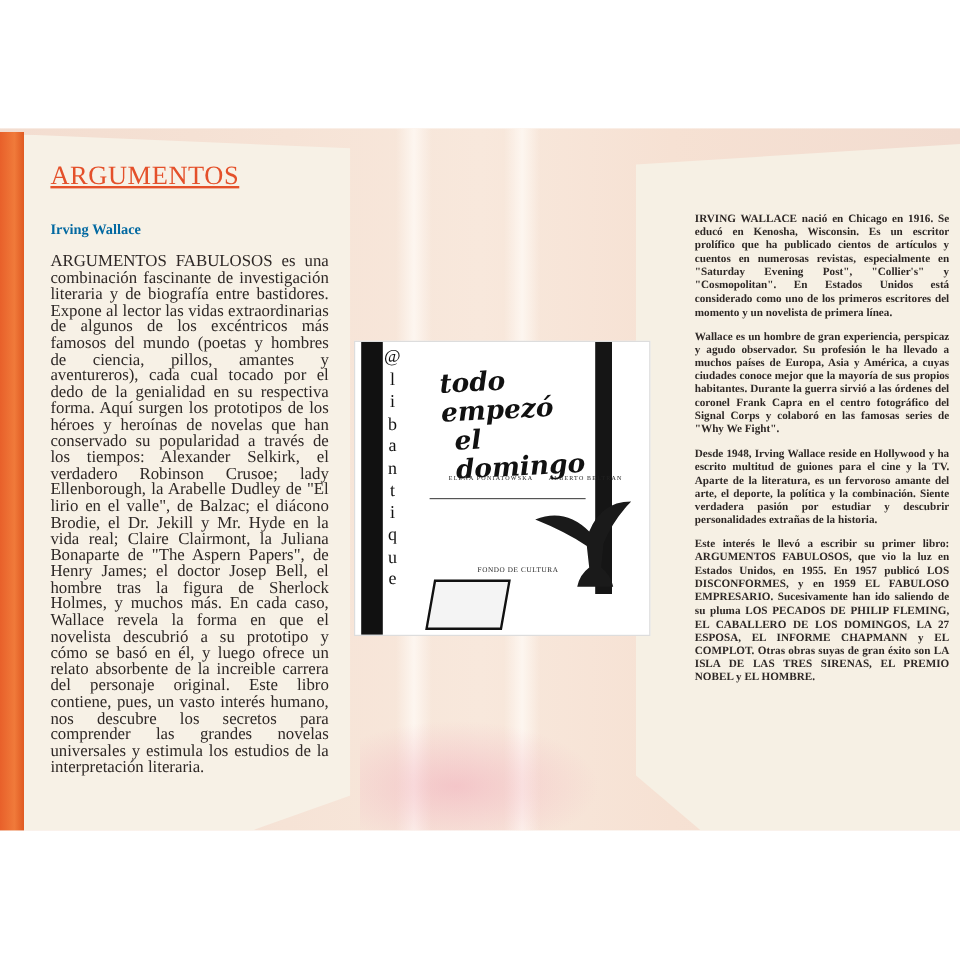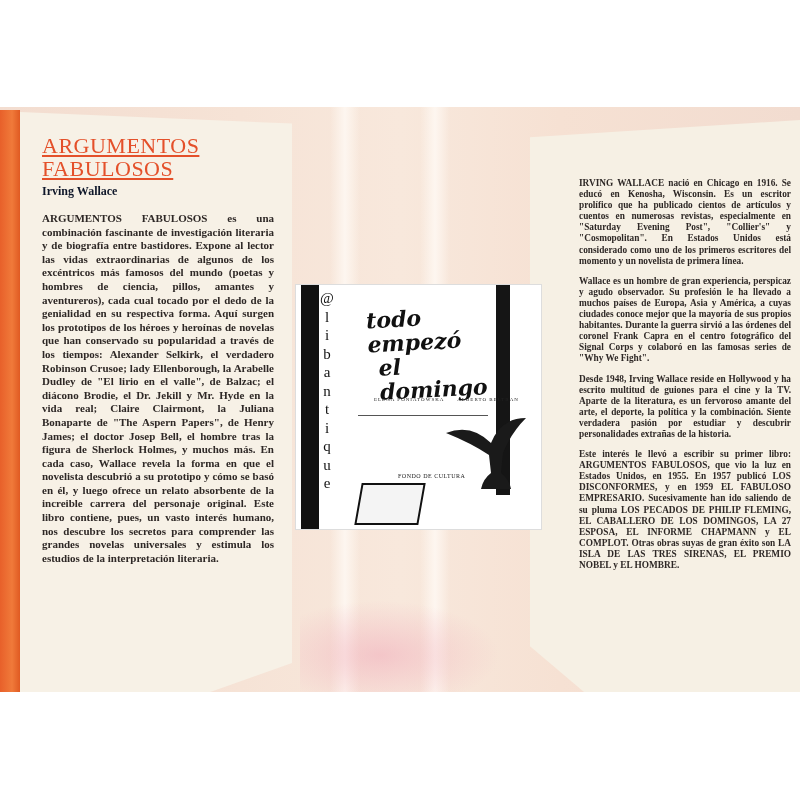--- a/index.html
+++ b/index.html
@@ -12,23 +12,23 @@
   .pink-stain { position:absolute; left:300px; top:600px; width:200px; height:92px;
                 background:radial-gradient(ellipse at 40% 60%, rgba(240,170,185,0.55), rgba(240,190,200,0) 70%); }
   .orange-edge { position:absolute; left:0; top:110px; width:20px; height:582px;
                  background:linear-gradient(90deg,#e8602a,#f07a3a 60%,#e05a22); }
   .left-flap { position:absolute; left:20px; top:112px; width:272px; height:580px;
                background:#f7f1e6; clip-path:polygon(0 0,100% 2%,100% 95%,70% 100%,0 100%); }
   .right-flap { position:absolute; left:530px; top:120px; width:270px; height:572px;
                 background:#f6f0e4; clip-path:polygon(0 3%,100% 0,100% 100%,20% 100%,0 92%); }
   .title { position:absolute; left:42px; top:134px; width:240px; color:#e4502a;
            font-size:22px; line-height:23px; letter-spacing:0.5px; font-weight:normal; margin:0;text-decoration:underline; }
-  .author { position:absolute; left:42px; top:184px; font-size:12px; font-weight:bold; color:#0f172a; }
-  .left-body { position:absolute; left:42px; top:212px; width:232px; font-size:11px; line-height:13.6px;
-               text-align:justify; font-weight:bold; color:#2e2826; }
+  .author { position:absolute; left:42px; top:184px; font-size:12px; font-weight:bold; color:#0369a1; }
+  .left-body { position:absolute; left:42px; top:212px; width:232px; font-size:14px; line-height:13.6px;
+               text-align:justify; font-weight:normal; color:#2e2826; }
   .right-body { position:absolute; left:579px; top:178px; width:212px; font-size:9.3px; line-height:11.1px;
                 text-align:justify; font-weight:bold; color:#2e2826; }
   .right-body p { margin:0 0 9px 0; }
   .photo { position:absolute; left:295px; top:284px; width:245px; height:244px; background:#fff;
            overflow:hidden; border:1px solid #ddd; }
   .photo .frame-left { position:absolute; left:5px; top:0; width:18px; height:244px; background:#111; }
   .photo .frame-right { position:absolute; left:200px; top:0; width:14px; height:210px; background:#151515; }
   .photo .watermark { position:absolute; left:22px; top:4px; width:18px; font-family:"Liberation Serif",serif;
                       font-size:15px; line-height:18.5px; text-align:center; color:#111; }
   .photo .book-title { position:absolute; left:72px; top:20px; width:130px; font-family:"DejaVu Serif",serif;
@@ -46,21 +46,20 @@
 
 <div class="jacket"></div>
 <div class="spine-fold" style="left:330px"></div>
 <div class="spine-fold" style="left:420px"></div>
 <div class="pink-stain"></div>
 <div class="orange-edge"></div>
 
 <div class="left-flap"></div>
 <h1 class="title">
   <span>ARGUMENTOS</span><br>
-  <span>FABULOSOS</span>
 </h1>
 <div class="author">Irving Wallace</div>
 <div class="left-body">ARGUMENTOS FABULOSOS es una combinación fascinante de investigación literaria y de biografía entre bastidores. Expone al lector las vidas extraordinarias de algunos de los excéntricos más famosos del mundo (poetas y hombres de ciencia, pillos, amantes y aventureros), cada cual tocado por el dedo de la genialidad en su respectiva forma. Aquí surgen los prototipos de los héroes y heroínas de novelas que han conservado su popularidad a través de los tiempos: Alexander Selkirk, el verdadero Robinson Crusoe; lady Ellenborough, la Arabelle Dudley de "El lirio en el valle", de Balzac; el diácono Brodie, el Dr. Jekill y Mr. Hyde en la vida real; Claire Clairmont, la Juliana Bonaparte de "The Aspern Papers", de Henry James; el doctor Josep Bell, el hombre tras la figura de Sherlock Holmes, y muchos más. En cada caso, Wallace revela la forma en que el novelista descubrió a su prototipo y cómo se basó en él, y luego ofrece un relato absorbente de la increible carrera del personaje original. Este libro contiene, pues, un vasto interés humano, nos descubre los secretos para comprender las grandes novelas universales y estimula los estudios de la interpretación literaria.</div>
 
 <div class="right-flap"></div>
 <div class="right-body">
   <p>IRVING WALLACE nació en Chicago en 1916. Se educó en Kenosha, Wisconsin. Es un escritor prolífico que ha publicado cientos de artículos y cuentos en numerosas revistas, especialmente en "Saturday Evening Post", "Collier's" y "Cosmopolitan". En Estados Unidos está considerado como uno de los primeros escritores del momento y un novelista de primera línea.</p>
   <p>Wallace es un hombre de gran experiencia, perspicaz y agudo observador. Su profesión le ha llevado a muchos países de Europa, Asia y América, a cuyas ciudades conoce mejor que la mayoría de sus propios habitantes. Durante la guerra sirvió a las órdenes del coronel Frank Capra en el centro fotográfico del Signal Corps y colaboró en las famosas series de "Why We Fight".</p>
   <p>Desde 1948, Irving Wallace reside en Hollywood y ha escrito multitud de guiones para el cine y la TV. Aparte de la literatura, es un fervoroso amante del arte, el deporte, la política y la combinación. Siente verdadera pasión por estudiar y descubrir personalidades extrañas de la historia.</p>
   <p>Este interés le llevó a escribir su primer libro: ARGUMENTOS FABULOSOS, que vio la luz en Estados Unidos, en 1955. En 1957 publicó LOS DISCONFORMES, y en 1959 EL FABULOSO EMPRESARIO. Sucesivamente han ido saliendo de su pluma LOS PECADOS DE PHILIP FLEMING, EL CABALLERO DE LOS DOMINGOS, LA 27 ESPOSA, EL INFORME CHAPMANN y EL COMPLOT. Otras obras suyas de gran éxito son LA ISLA DE LAS TRES SIRENAS, EL PREMIO NOBEL y EL HOMBRE.</p>

